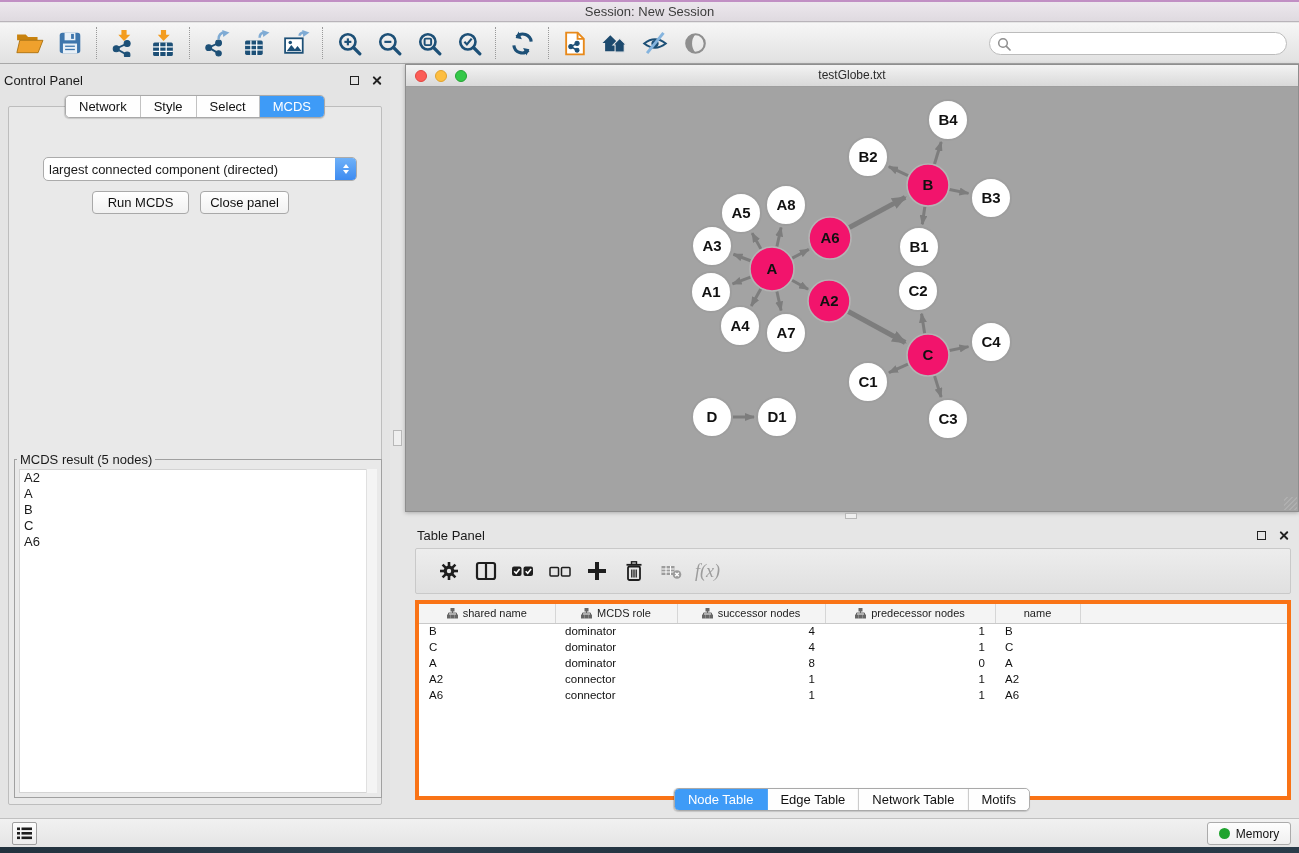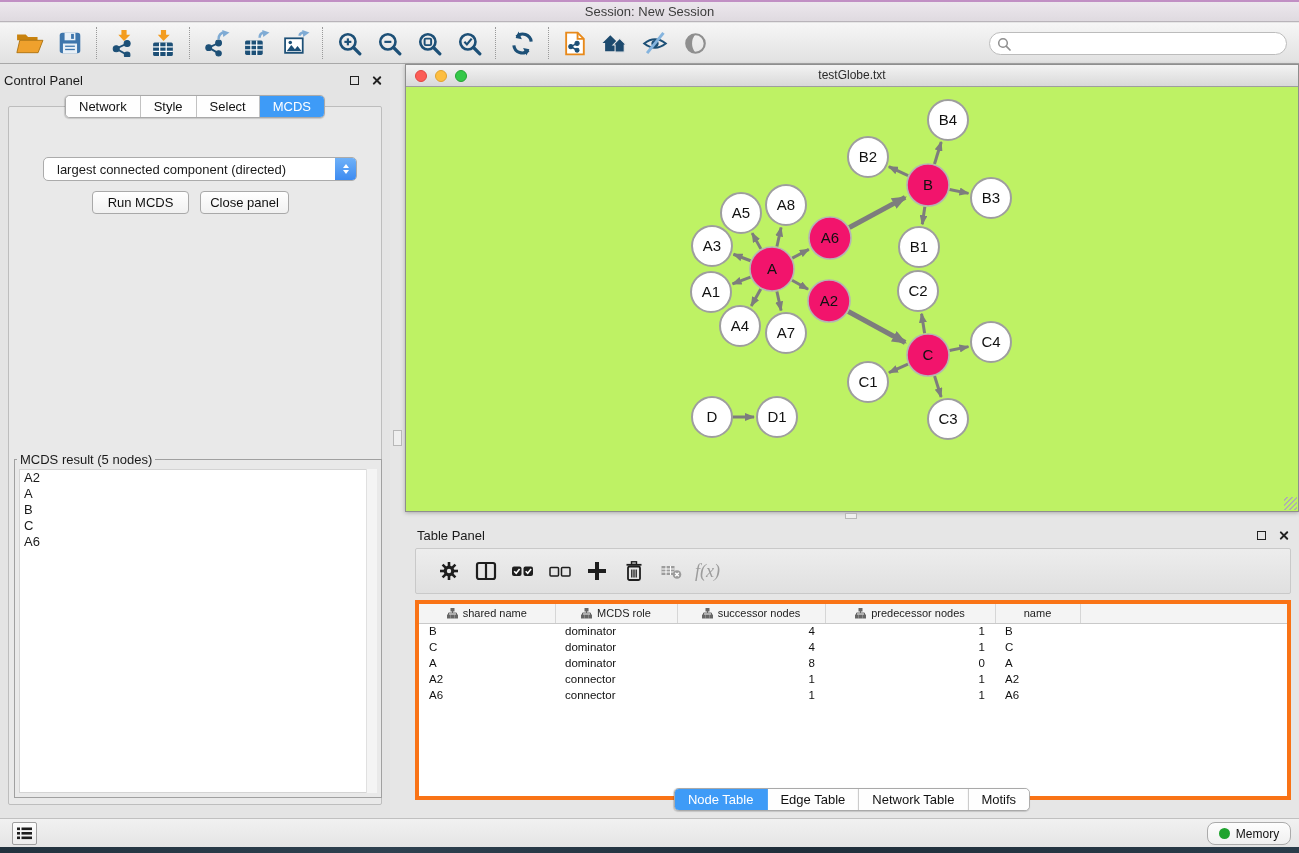--- a/index.html
+++ b/index.html
@@ -39,21 +39,21 @@
 
   
   .control-panel { position:absolute; left:0; top:64px; width:390px; height:754px; background:#E4E4E4; }
   .cp-titlerow { position:absolute; left:4px; top:6px; right:8px; height:20px; display:flex; align-items:center; }
   .cp-titlerow .icons { margin-left:auto; display:flex; gap:12px; align-items:center; }
   .cp-box { position:absolute; left:8px; top:42px; width:374px; height:699px; border:1px solid #BDBDBD; background:#E9E9E9; border-radius:2px; }
   .cp-tabs { position:absolute; left:50%; transform:translateX(-50%); top:31px; z-index:2; }
   .opt-label { position:absolute; left:0; top:73px; width:390px; text-align:center; font-size:13px; }
   .mac-select { position:absolute; left:43px; top:93px; width:314px; height:24px; background:#fff;
     border:1px solid #ABABAB; border-radius:5px; display:flex; align-items:center; }
-  .mac-select .val { flex:1; font-size:13px; padding-left:13px; white-space:nowrap; overflow:hidden; }
+  .mac-select .val { flex:1; font-size:13px; padding-left:5px; white-space:nowrap; overflow:hidden; }
   .mac-select .stepper { width:21px; align-self:stretch; background:linear-gradient(#6FB1F8,#3D8BF1);
     border-radius:0 4px 4px 0; display:flex; flex-direction:column; align-items:center; justify-content:center; gap:2px; }
   .tri-up { width:0; height:0; border-left:3.5px solid transparent; border-right:3.5px solid transparent; border-bottom:4.5px solid #fff; }
   .tri-dn { width:0; height:0; border-left:3.5px solid transparent; border-right:3.5px solid transparent; border-top:4.5px solid #fff; }
   .mac-btn { position:absolute; height:23px; background:linear-gradient(#FFFFFF,#F1F1F1);
     border:1px solid #A9A9A9; border-radius:4px; font-size:13px; font-family:"Liberation Sans",sans-serif; color:#111; }
   #run-btn { left:92px; top:127px; width:97px; }
   #closep-btn { left:200px; top:127px; width:89px; }
   .mcds-fieldset { position:absolute; left:14px; top:388px; width:368px; height:346px;
     border:1px solid #A0A0A0; background:transparent; }
@@ -66,21 +66,21 @@
   .net-window { position:absolute; left:405px; top:64px; width:894px; height:448px;
     border:1px solid #8E8E8E; background:#fff; box-shadow:0 1px 4px rgba(0,0,0,.25); }
   .net-titlebar { position:absolute; left:0; top:0; right:0; height:22px;
     background:linear-gradient(#F3F3F3,#D9D9D9); border-bottom:1px solid #9E9E9E; }
   .net-titlebar .lights { position:absolute; left:9px; top:5px; display:flex; gap:8px; }
   .light { width:12px; height:12px; border-radius:50%; }
   .light.red { background:#FC5D57; border:0.5px solid #E14640; }
   .light.yellow { background:#FDBE41; border:0.5px solid #E0A32E; }
   .light.green { background:#34C848; border:0.5px solid #24A334; }
   .net-title { display:block; text-align:center; font-size:12px; line-height:21px; color:#2b2b2b; }
-  .net-content { position:absolute; left:0; top:22px; right:0; bottom:0; background:#bef264; }
+  .net-content { position:absolute; left:0; top:22px; right:0; bottom:0; background:#a3a3a3;font-weight:bold; }
   #graph-svg text { font-family:"Liberation Sans",sans-serif; font-size:15px; fill:#111; }
   .resize-grip { position:absolute; right:1px; bottom:1px; width:13px; height:13px;
     background:repeating-linear-gradient(135deg, transparent 0 2px, #AFAFAF 2px 3.5px); }
 
   .vgrip { position:absolute; left:393px; top:430px; width:9px; height:16px; background:#EFEFEF; border:1px solid #B8B8B8; }
   .hgrip { position:absolute; left:845px; top:513px; width:12px; height:6px; background:#EFEFEF; border:1px solid #B8B8B8; }
 
   
   .table-panel { position:absolute; left:405px; top:520px; width:894px; height:297px; background:#E6E6E6; }
   .tp-titlerow { position:absolute; left:12px; top:6px; right:10px; height:18px; display:flex; align-items:center; }
@@ -102,21 +102,21 @@
 
   .tp-tabs { position:absolute; left:50%; transform:translateX(-50%); top:268px; }
 
   
   .statusbar { position:absolute; left:0; top:818px; width:1299px; height:29px;
     background:linear-gradient(#F1F1F1,#E5E5E5); border-top:1px solid #C0C0C0; }
   .list-btn { position:absolute; left:12px; top:3px; width:25px; height:23px;
     background:linear-gradient(#FDFDFD,#ECECEC); border:1px solid #9F9F9F; border-radius:2px;
     display:flex; align-items:center; justify-content:center; }
   .memory-btn { position:absolute; right:8px; top:3px; width:84px; height:23px;
-    background:linear-gradient(#FDFDFD,#F0F0F0); border:1px solid #ABABAB; border-radius:8px;
+    background:linear-gradient(#FDFDFD,#F0F0F0); border:1px solid #ABABAB; border-radius:3px;
     display:flex; align-items:center; justify-content:center; gap:6px; font-size:12px; color:#111; }
   .memory-dot { width:11px; height:11px; border-radius:50%; background:#1FA32E; }
   .desktop-strip { position:absolute; left:0; top:847px; width:1299px; height:6px;
     background:linear-gradient(90deg,#22323E,#2E4150 30%,#1F2E3A 60%,#2A3C4A); }
 </style>
 </head>
 <body>
 
 <div class="titlebar">
   <span class="title">Session: New Session</span>

